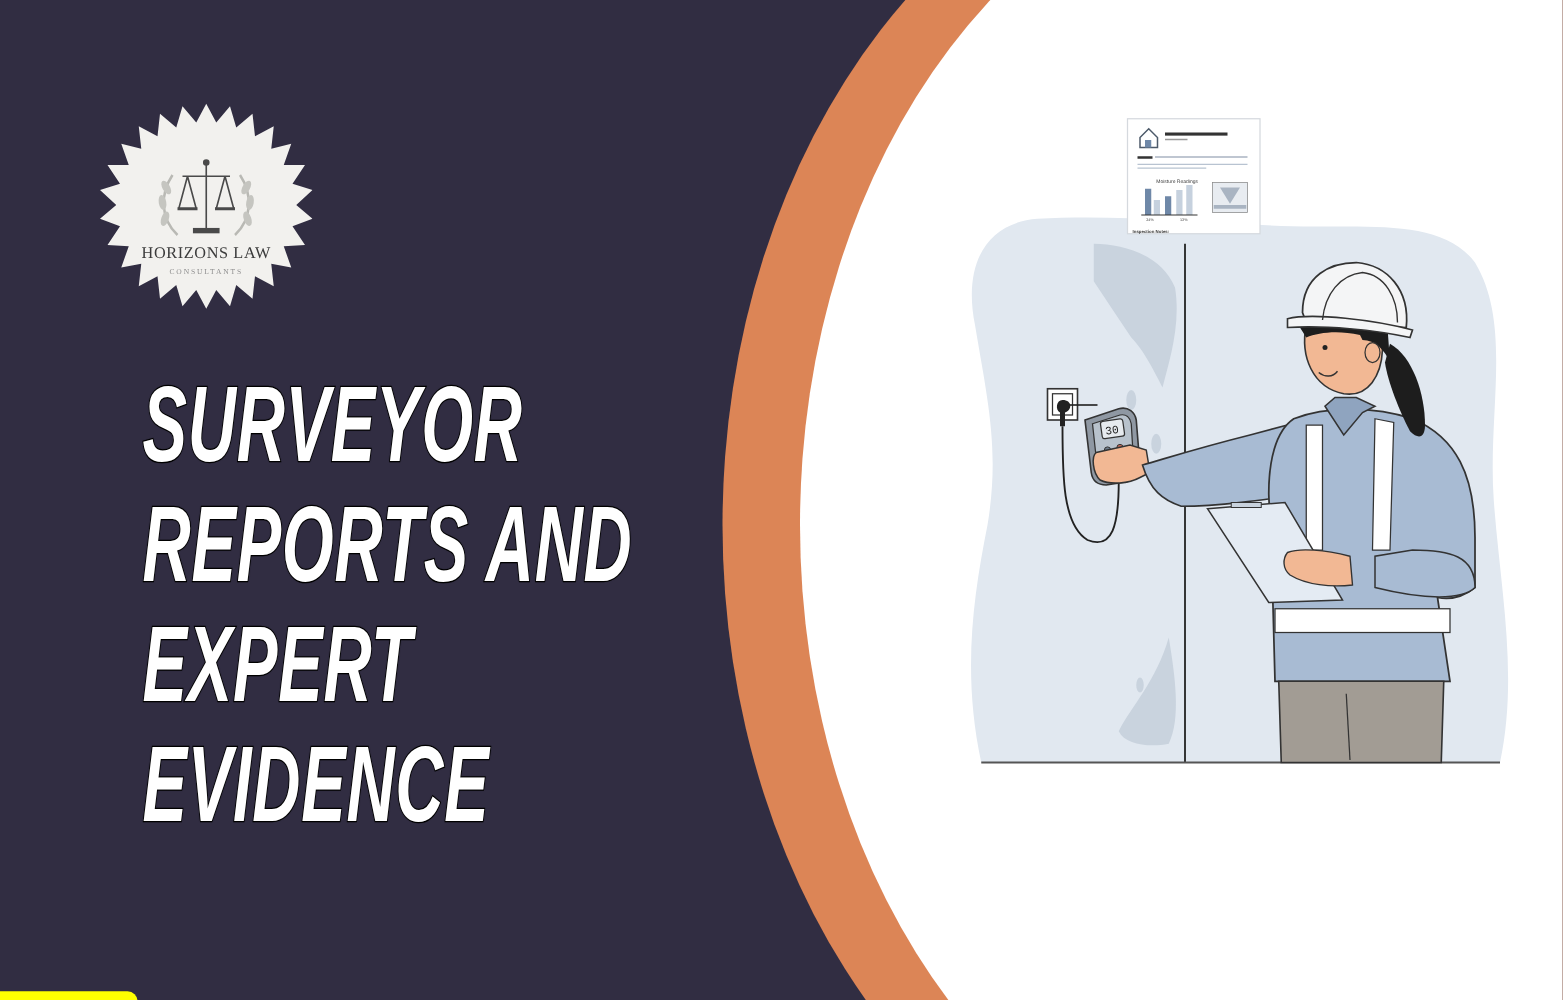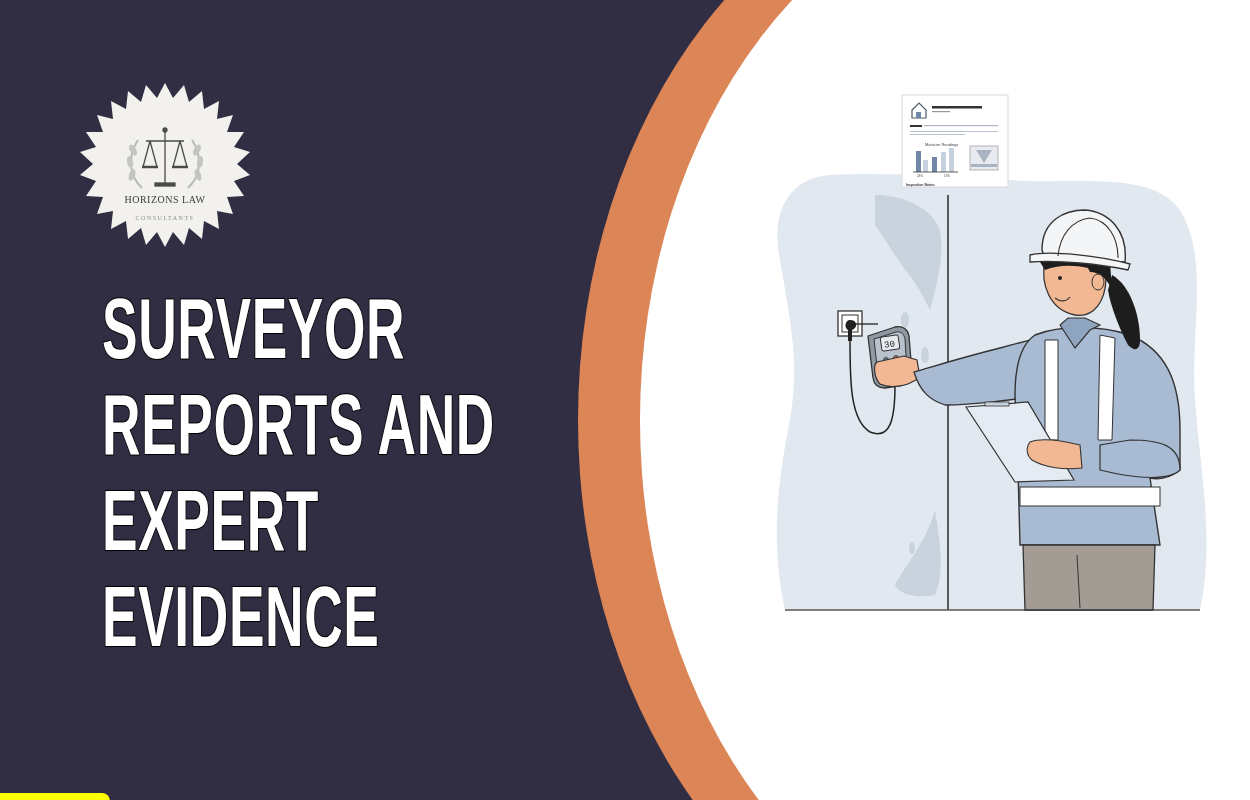--- a/index.html
+++ b/index.html
@@ -1,23 +1,23 @@
 <!DOCTYPE html>
 <html><head>
 <meta charset="utf-8">
 <style>
   html, body { margin:0; padding:0; }
   body { width:1250px; height:800px; overflow:hidden; position:relative; background:#312d42; font-family:"Liberation Sans", sans-serif; }
   .stage { position:absolute; inset:0; width:1250px; height:800px; overflow:hidden; }
   .bg-svg { position:absolute; left:0; top:0; }
   .logo { position:absolute; left:80px; top:80px; width:170px; height:170px; }
   .logo-text { position:absolute; left:0; width:170px; text-align:center; font-family:"Liberation Serif", serif; color:#3b3b3b; }
-  .logo-name { top:114px; font-size:10px; letter-spacing:0.5px; }
+  .logo-name { top:114px; font-size:13px; letter-spacing:0.5px; }
   .logo-sub { top:135px; font-size:6px; letter-spacing:1.5px; color:#8d8d8d; }
-  .title { position:absolute; left:98px; top:276px; margin:4px; }
+  .title { position:absolute; left:98px; top:276px; margin:16px;font-style:italic; }
   .title-line { display:block; font-family:"Liberation Sans", sans-serif; font-weight:bold; color:#ffffff; font-size:86px; line-height:96px; letter-spacing:1px; transform:scaleX(0.62); transform-origin:left center; white-space:nowrap; -webkit-text-stroke:2px #000; paint-order:stroke fill; text-shadow:0 0 2px #000; }
   .yellow-tab { position:absolute; left:0; top:793px; width:110px; height:14px; background:#ffff00; border-top-right-radius:8px; }
   .illus { position:absolute; left:0; top:0; }
   .report-title { font-family:"Liberation Sans", sans-serif; }
 </style>
 </head>
 <body>
 
 <div class="stage">
 

